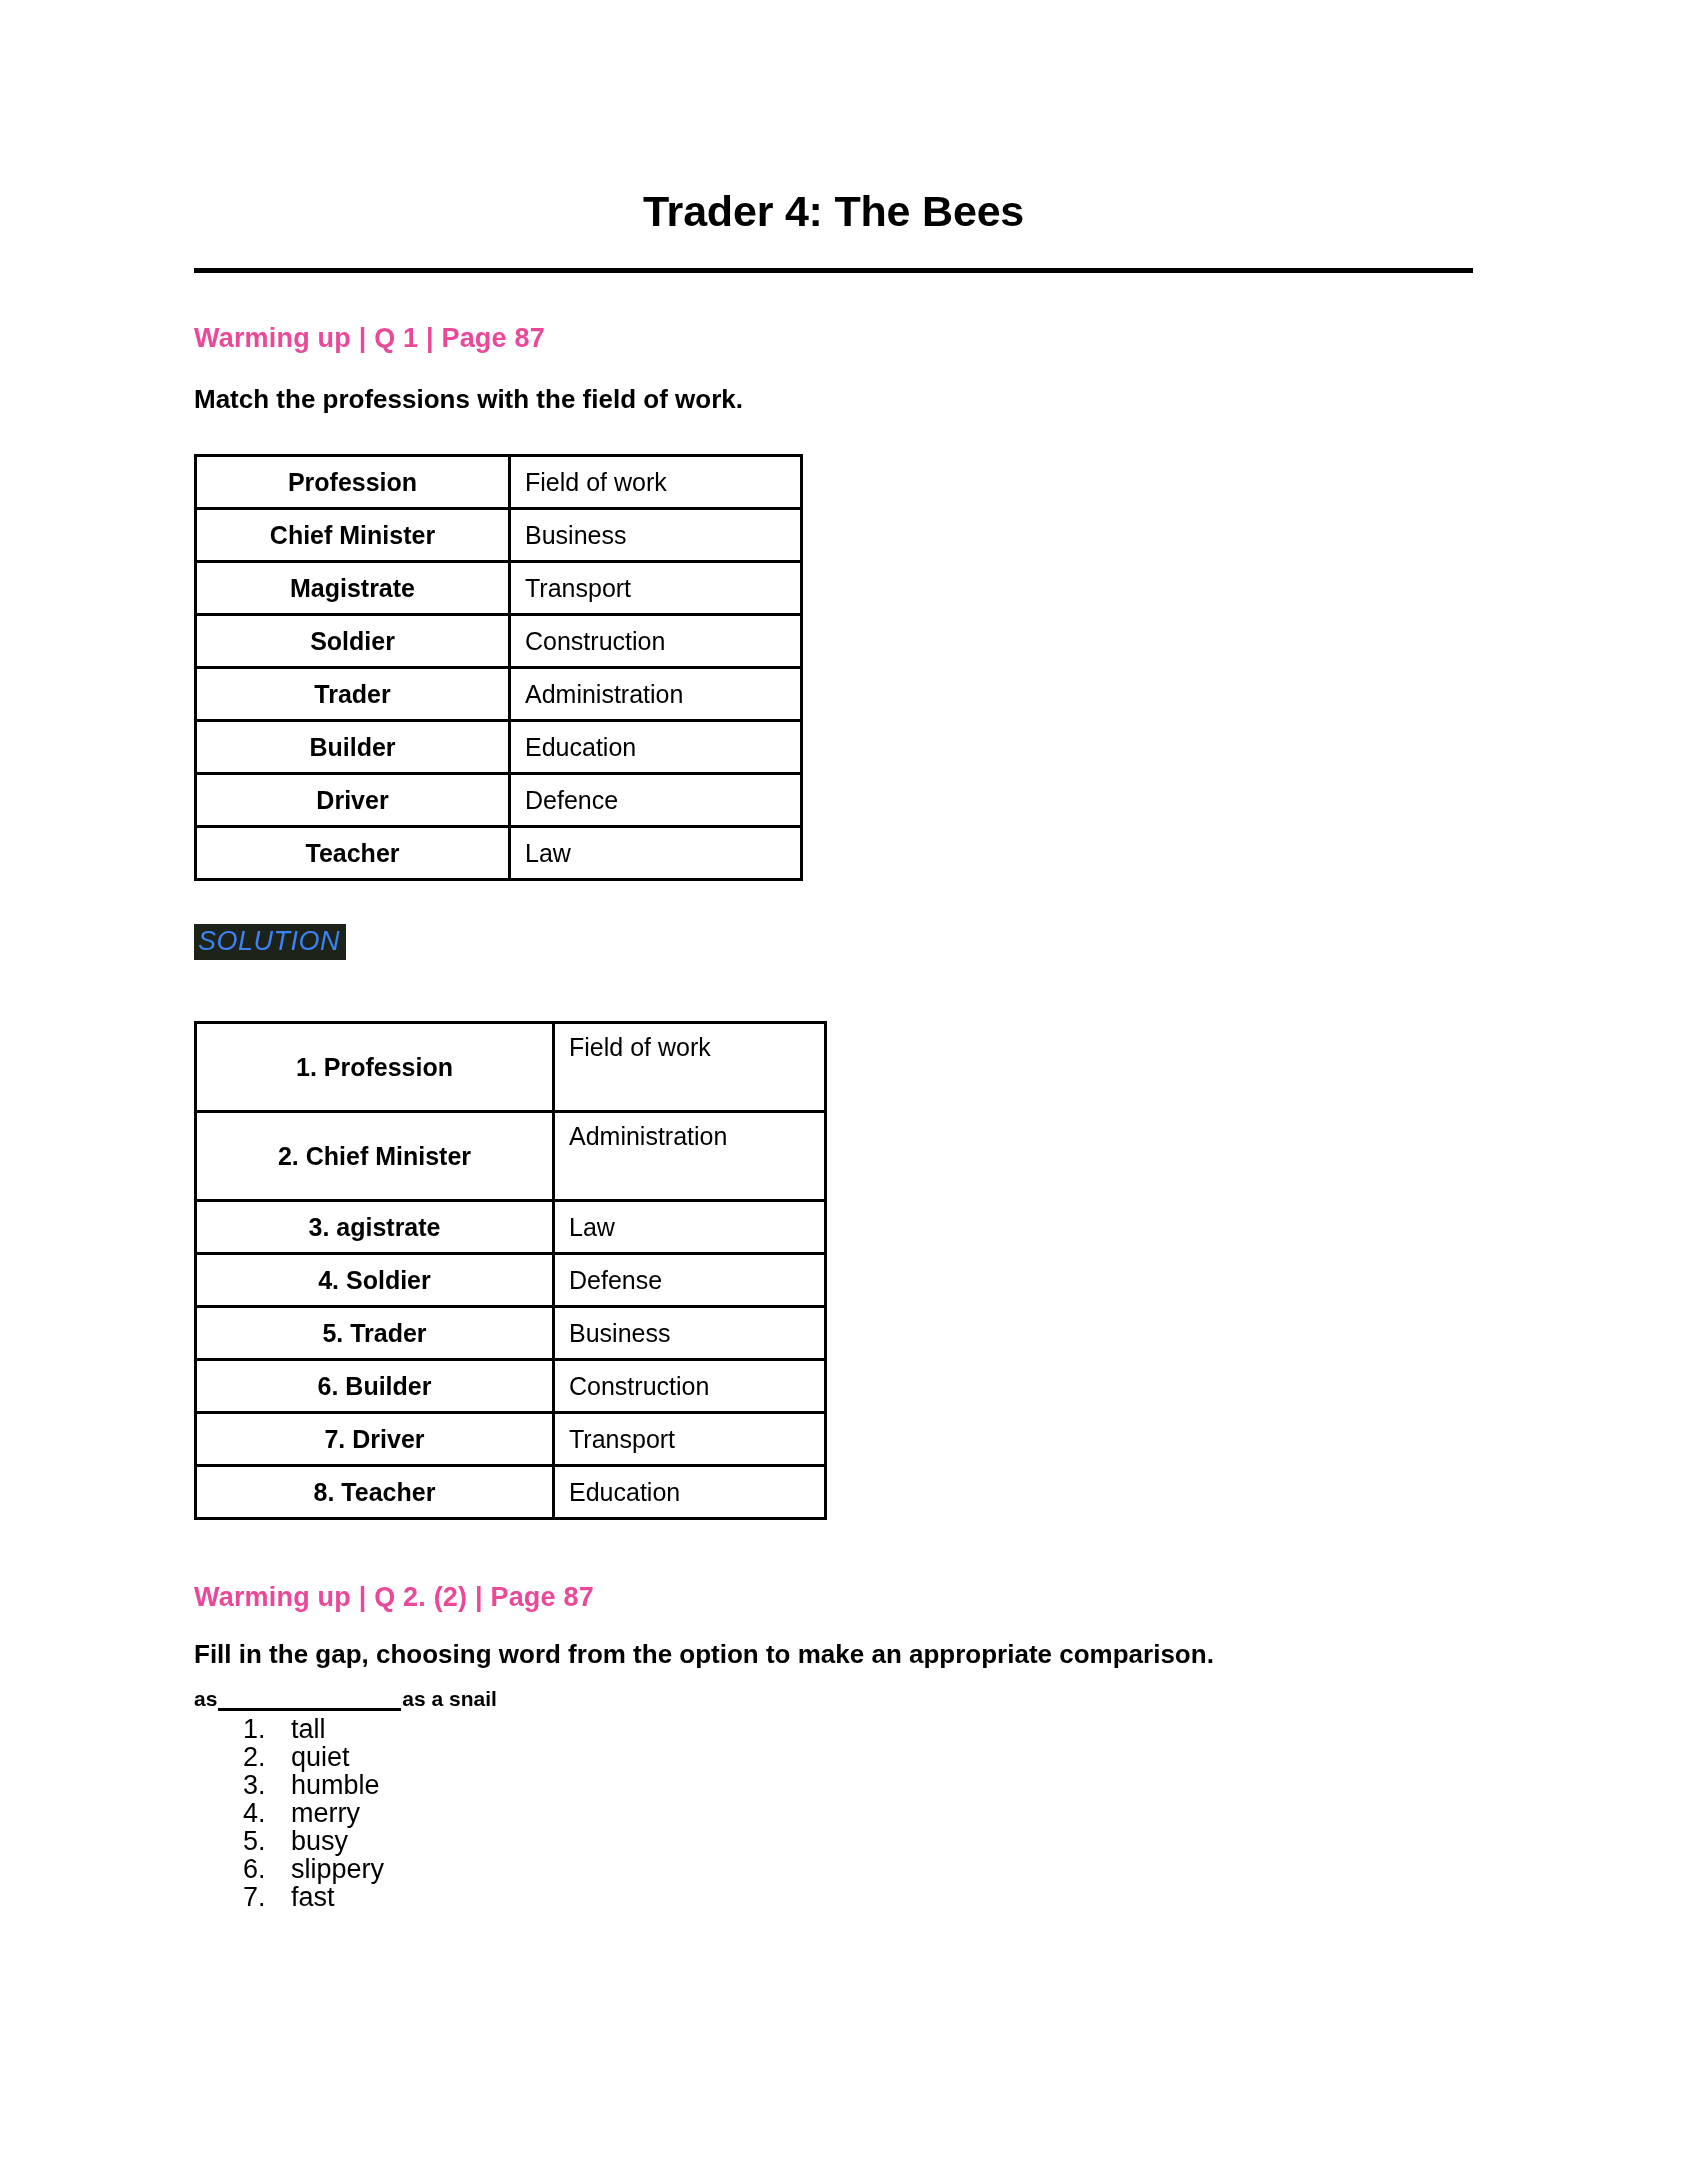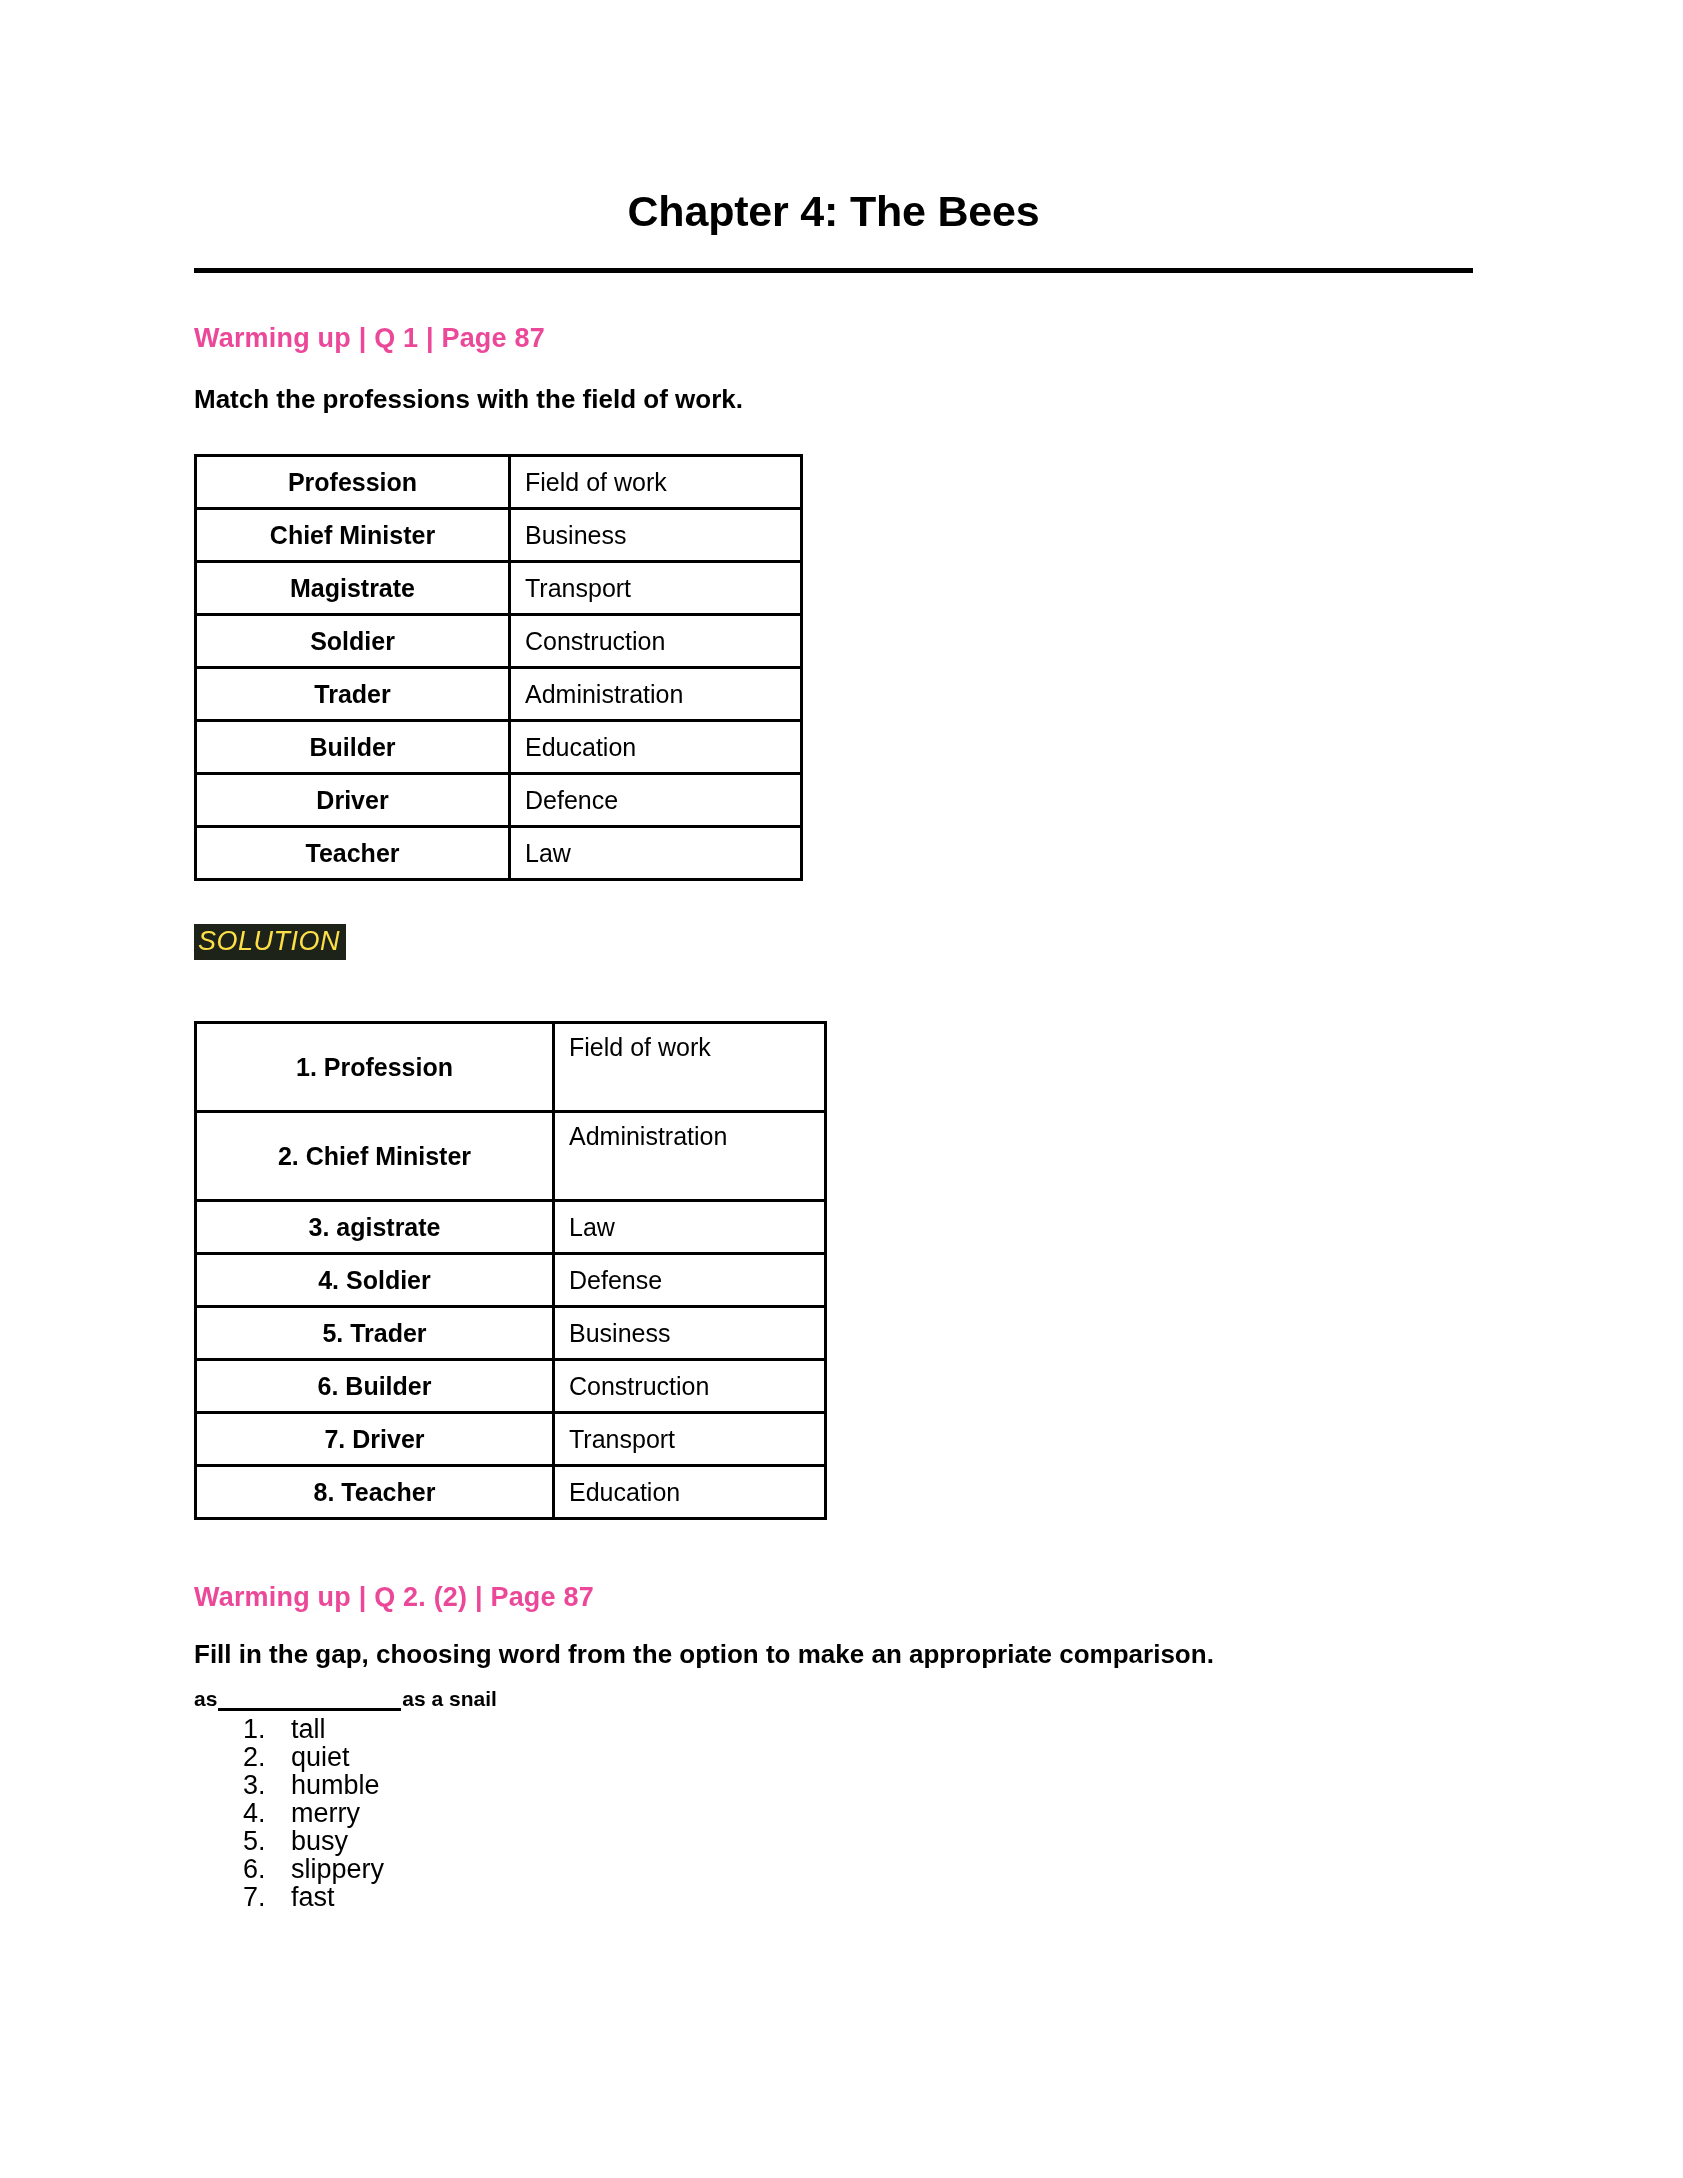--- a/index.html
+++ b/index.html
@@ -107,21 +107,21 @@
   #table-solution td { height: 50px; }
   #table-solution tr.tall td { height: 77px; }
   #table-solution td.col-right { vertical-align: middle; }
   #table-solution tr.tall td.col-right { vertical-align: top; padding-top: 9px; }
 
   
   .solution-wrap { margin-top: 43px; }
   .solution-chip {
     display: inline-block;
     background: #1e2319;
-    color: #fde047;
+    color: #3b82f6;
     font-style: italic;
     font-weight: normal;
     font-size: 27px;
     letter-spacing: 0.5px;
     padding: 2px 6px 3px 4px;
     line-height: 1.15;
   }
 
   
   .gap-line {
@@ -152,21 +152,21 @@
     margin: 0;
   }
   ol.option-list li span { display: inline-block; }
 </style>
 </head>
 <body>
 
 <div class="page">
   <div class="content">
 
-    <h1 class="doc-title">Chapter 4: The Bees</h1>
+    <h1 class="doc-title">Trader 4: The Bees</h1>
     <hr class="title-rule">
 
     <div>
 
       <div class="section-heading heading-1">Warming up | Q 1 | Page 87</div>
 
       <div class="prompt prompt-1">Match the professions with the field of work.</div>
 
       <table class="match-table" id="table-professions">
         <colgroup>

